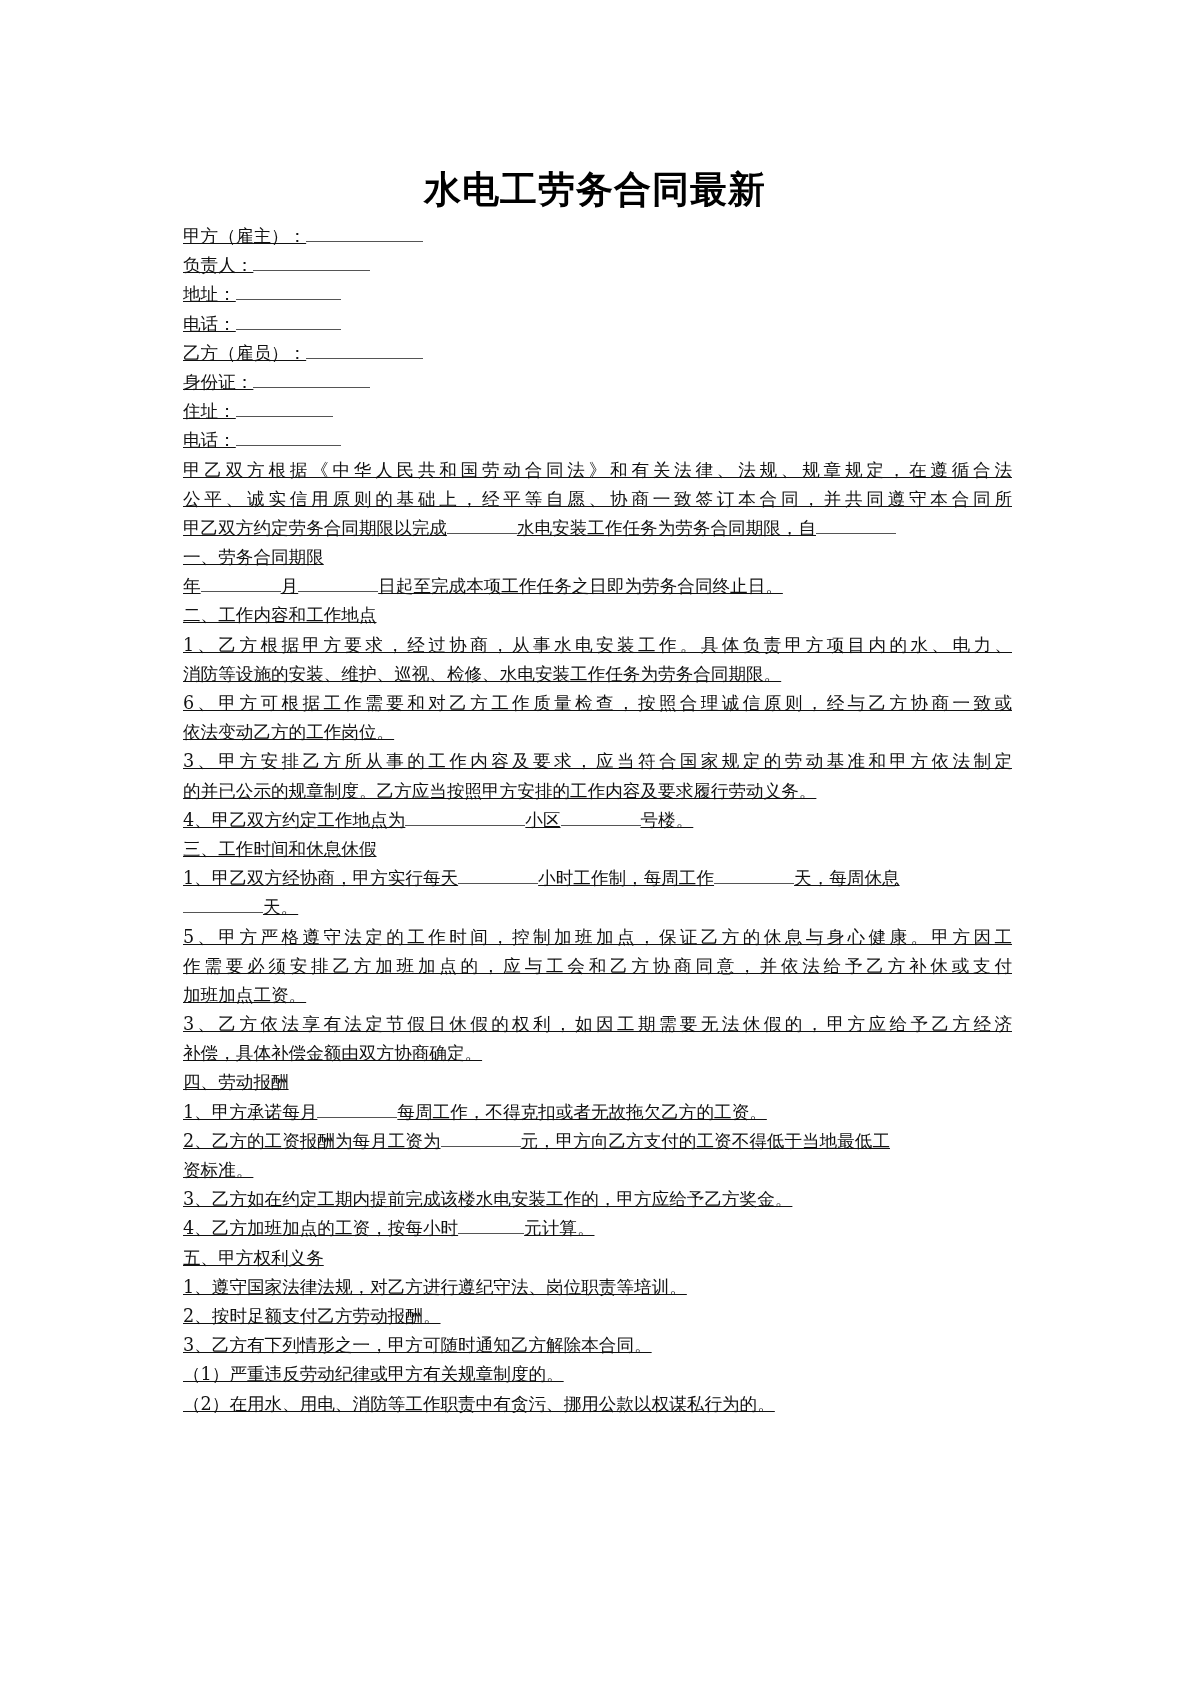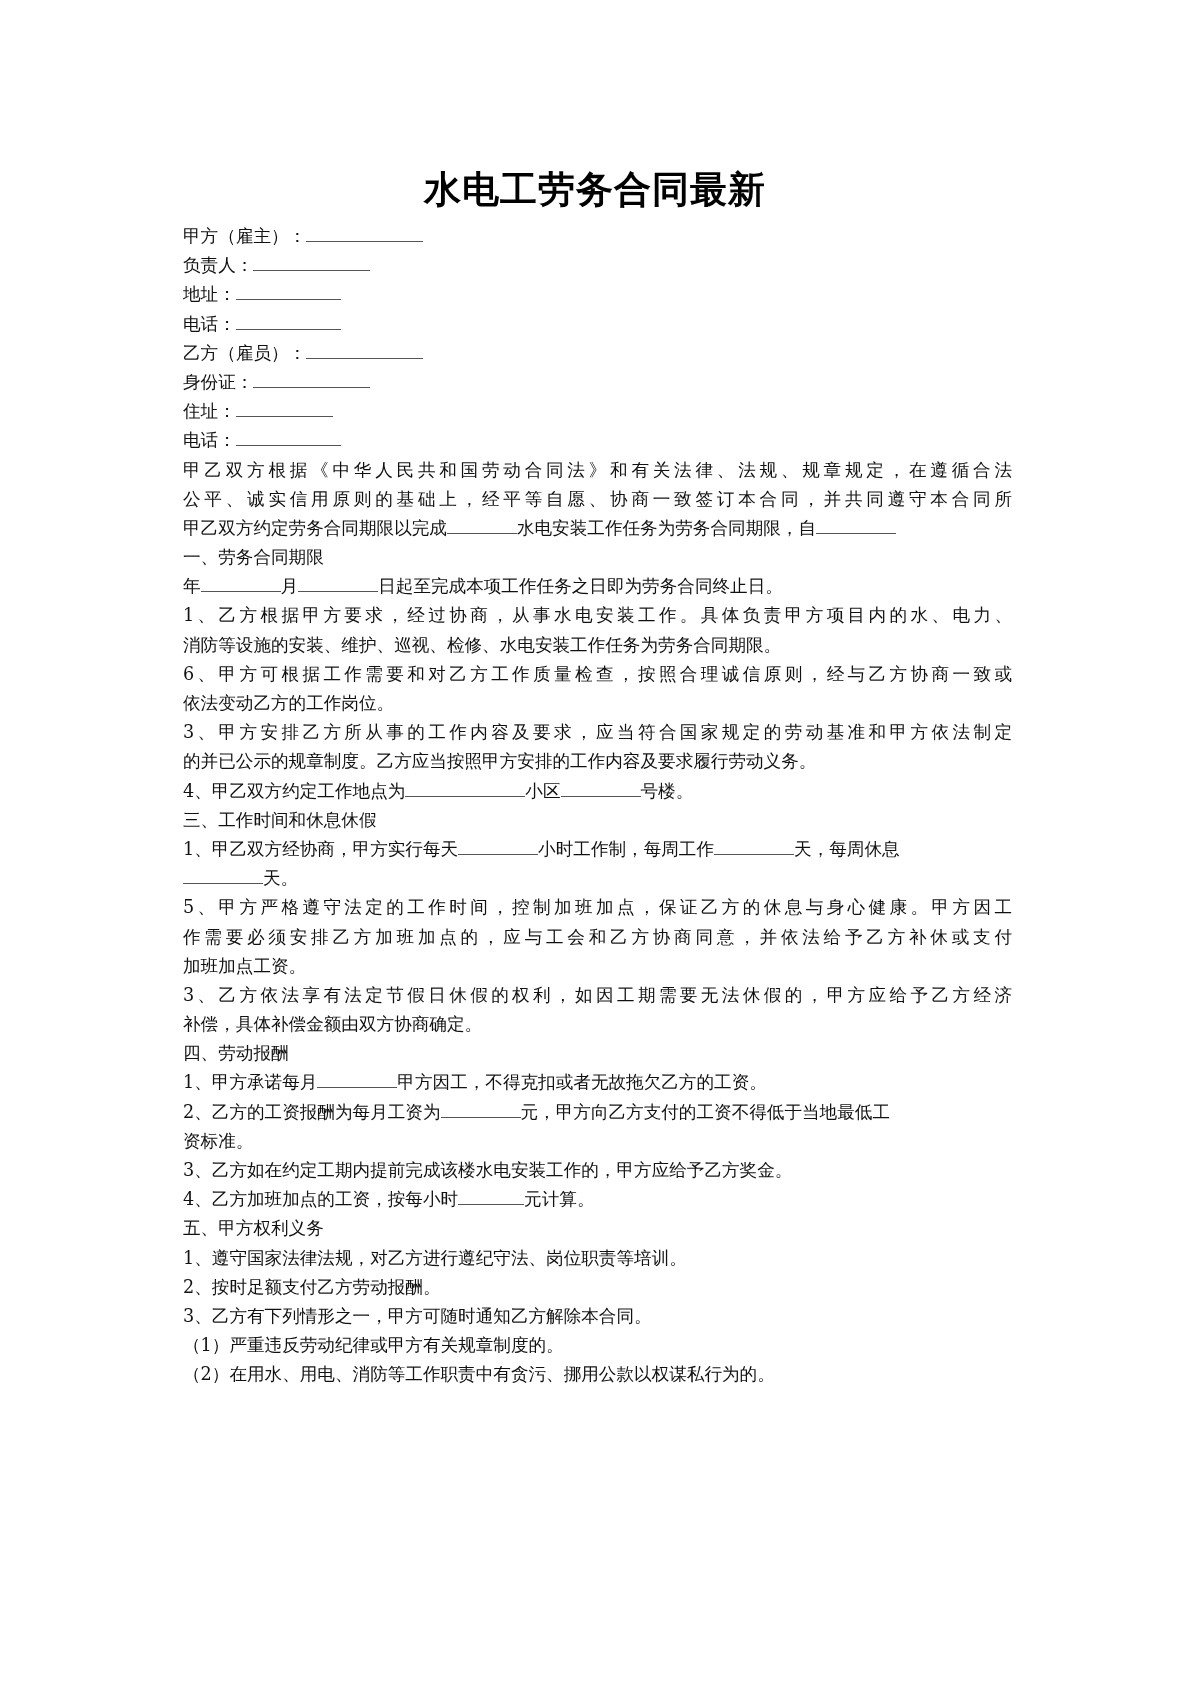--- a/index.html
+++ b/index.html
@@ -36,20 +36,21 @@
       letter-spacing: 1px;
       color: #000000;
     }
     .body-text {
       position: absolute;
       left: 183px;
       top: 222px;
       width: 830px;
       font-size: 17.6px;
       line-height: 29.2px;
+      text-decoration: underline;
     }
     .line {
       display: block;
       white-space: nowrap;
       height: 29.2px;
     }
     .line.justify {
       text-align: justify;
       text-align-last: justify;
       width: 829px;
@@ -82,39 +83,40 @@
     <span class="line"><span>住址：</span><span class="blank" style="width:97px"></span></span>
     <span class="line"><span>电话：</span><span class="blank" style="width:105px"></span></span>
 
     <span class="line justify">甲乙双方根据《中华人民共和国劳动合同法》和有关法律、法规、规章规定，在遵循合法</span>
     <span class="line justify">公平、诚实信用原则的基础上，经平等自愿、协商一致签订本合同，并共同遵守本合同所</span>
 
     <span class="line"><span>甲乙双方约定劳务合同期限以完成</span><span class="blank" style="width:70px"></span><span>水电安装工作任务为劳务合同期限，自</span><span class="blank" style="width:80px"></span></span>
     <span class="line">一、劳务合同期限</span>
     <span class="line"><span>年</span><span class="blank" style="width:80px"></span><span>月</span><span class="blank" style="width:80px"></span><span>日起至完成本项工作任务之日即为劳务合同终止日。</span></span>
 
+    <span class="line">二、工作内容和工作地点</span>
     <span class="line justify">1、乙方根据甲方要求，经过协商，从事水电安装工作。具体负责甲方项目内的水、电力、</span>
     <span class="line">消防等设施的安装、维护、巡视、检修、水电安装工作任务为劳务合同期限。</span>
     <span class="line justify">6、甲方可根据工作需要和对乙方工作质量检查，按照合理诚信原则，经与乙方协商一致或</span>
     <span class="line">依法变动乙方的工作岗位。</span>
     <span class="line justify">3、甲方安排乙方所从事的工作内容及要求，应当符合国家规定的劳动基准和甲方依法制定</span>
     <span class="line">的并已公示的规章制度。乙方应当按照甲方安排的工作内容及要求履行劳动义务。</span>
     <span class="line"><span>4、甲乙双方约定工作地点为</span><span class="blank" style="width:120px"></span><span>小区</span><span class="blank" style="width:80px"></span><span>号楼。</span></span>
 
     <span class="line">三、工作时间和休息休假</span>
     <span class="line"><span>1、甲乙双方经协商，甲方实行每天</span><span class="blank" style="width:80px"></span><span>小时工作制，每周工作</span><span class="blank" style="width:80px"></span><span>天，每周休息</span></span>
     <span class="line"><span class="blank" style="width:80px"></span><span>天。</span></span>
     <span class="line justify">5、甲方严格遵守法定的工作时间，控制加班加点，保证乙方的休息与身心健康。甲方因工</span>
     <span class="line justify">作需要必须安排乙方加班加点的，应与工会和乙方协商同意，并依法给予乙方补休或支付</span>
     <span class="line">加班加点工资。</span>
     <span class="line justify">3、乙方依法享有法定节假日休假的权利，如因工期需要无法休假的，甲方应给予乙方经济</span>
     <span class="line">补偿，具体补偿金额由双方协商确定。</span>
 
     <span class="line">四、劳动报酬</span>
-    <span class="line"><span>1、甲方承诺每月</span><span class="blank" style="width:80px"></span><span>甲方因工，不得克扣或者无故拖欠乙方的工资。</span></span>
+    <span class="line"><span>1、甲方承诺每月</span><span class="blank" style="width:80px"></span><span>每周工作，不得克扣或者无故拖欠乙方的工资。</span></span>
     <span class="line"><span>2、乙方的工资报酬为每月工资为</span><span class="blank" style="width:80px"></span><span>元，甲方向乙方支付的工资不得低于当地最低工</span></span>
     <span class="line">资标准。</span>
     <span class="line">3、乙方如在约定工期内提前完成该楼水电安装工作的，甲方应给予乙方奖金。</span>
     <span class="line"><span>4、乙方加班加点的工资，按每小时</span><span class="blank" style="width:66px"></span><span>元计算。</span></span>
 
     <span class="line">五、甲方权利义务</span>
     <span class="line">1、遵守国家法律法规，对乙方进行遵纪守法、岗位职责等培训。</span>
     <span class="line">2、按时足额支付乙方劳动报酬。</span>
     <span class="line">3、乙方有下列情形之一，甲方可随时通知乙方解除本合同。</span>
     <span class="line sub">（1）严重违反劳动纪律或甲方有关规章制度的。</span>

